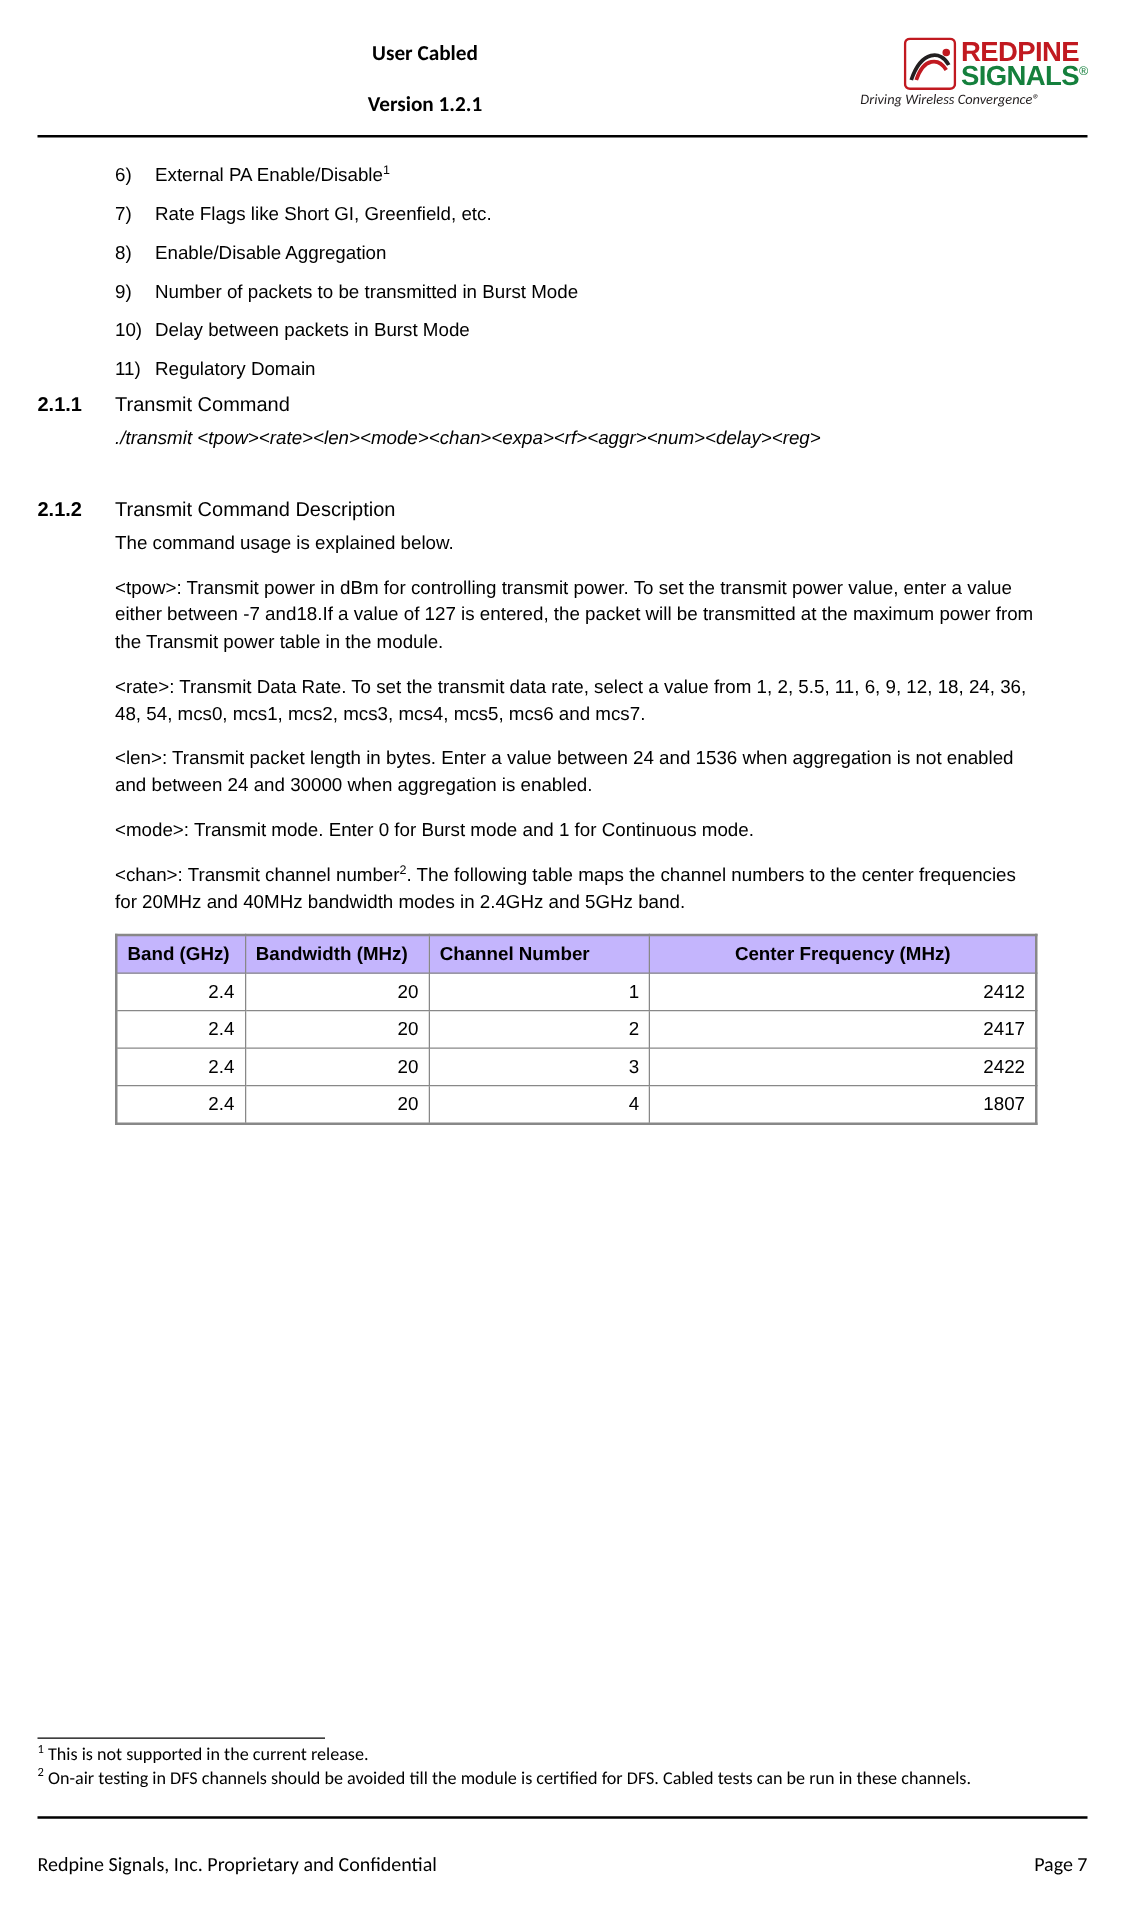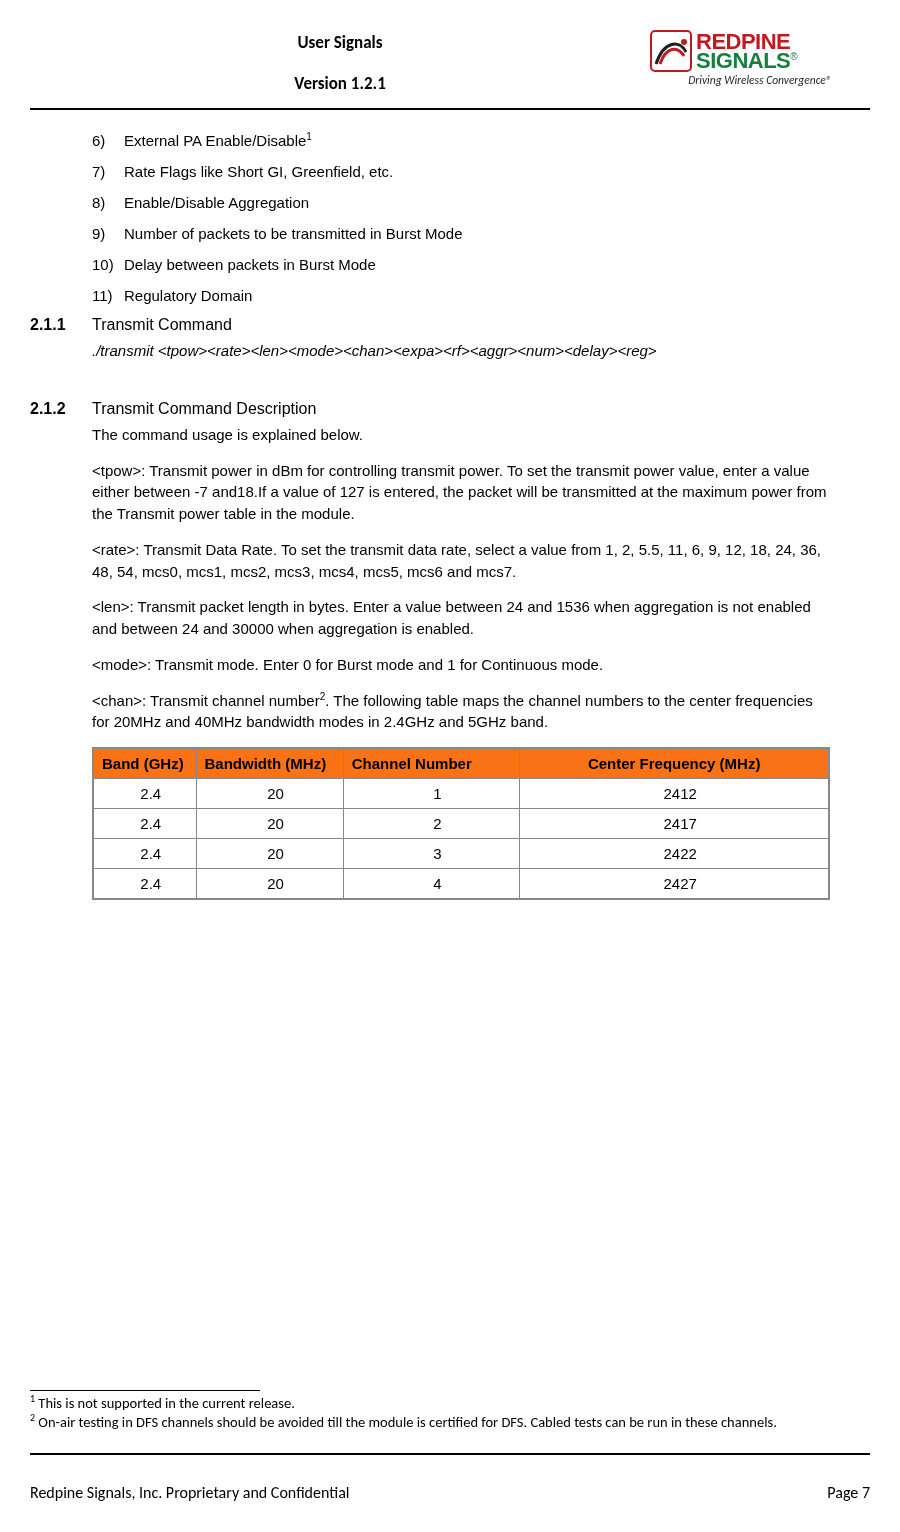--- a/index.html
+++ b/index.html
@@ -41,21 +41,21 @@
     font-weight: bold;
     font-size: 17px;
   }
   .logo {
     width: 220px;
     text-align: right;
   }
   .logo-box {
     display: flex;
     align-items: center;
-    justify-content: flex-start;
+    justify-content: flex-end;
     gap: 4px;
   }
   .logo-icon svg { display:block; }
   .logo-text {
     font-family: Arial, sans-serif;
     line-height: 0.88;
     text-align: left;
   }
   .logo-text .l1 {
     font-weight: 900;
@@ -135,28 +135,28 @@
     width: 100%;
     margin-top: 4px;
     border: 2px solid #888;
   }
   table.freq th, table.freq td {
     border: 1px solid #888;
     padding: 6px 8px;
     font-size: 15px;
   }
   table.freq th {
-    background: #f97316;
+    background: #c4b5fd;
     font-weight: bold;
     text-align: left;
     vertical-align: top;
   }
   table.freq th.center { text-align: center; }
   table.freq td {
-    text-align: center;
+    text-align: right;
     padding-left: 20px;
   }
   .footnotes {
     position: absolute;
     left: 30px;
     right: 30px;
     bottom: 100px;
     font-family: Calibri, Arial, sans-serif;
     font-size: 14.5px;
     line-height: 1.3;
@@ -180,21 +180,21 @@
     font-family: Calibri, Arial, sans-serif;
     font-size: 16px;
   }
 </style>
 </head>
 <body>
 
 <div class="page">
   <div class="header-row">
     <div class="header-center">
-      <div class="title">User Signals</div>
+      <div class="title">User Cabled</div>
       <div class="version">Version 1.2.1</div>
     </div>
     <div class="logo">
       <div class="logo-box">
         <span class="logo-icon">
           <svg width="42" height="42" viewBox="0 0 42 42">
             <rect x="1" y="1" width="40" height="40" rx="4" fill="#fff" stroke="#c11920" stroke-width="2"></rect>
             <path d="M6 34 C14 10, 30 10, 36 22" stroke="#231f20" stroke-width="3" fill="none"></path>
             <path d="M10 34 C16 16, 28 16, 34 26" stroke="#c11920" stroke-width="3" fill="none"></path>
             <circle cx="34" cy="12" r="3" fill="#c11920"></circle>
@@ -287,21 +287,21 @@
           <tr>
             <td>2.4</td>
             <td>20</td>
             <td>3</td>
             <td>2422</td>
           </tr>
           <tr>
             <td>2.4</td>
             <td>20</td>
             <td>4</td>
-            <td>2427</td>
+            <td>1807</td>
           </tr>
         </tbody>
       </table>
     </div>
   </div>
 </div>
 
 <div class="footnotes">
   <hr class="fn-rule">
   <div class="fn"><sup>1</sup><span> This is not supported in the current release.</span></div>

